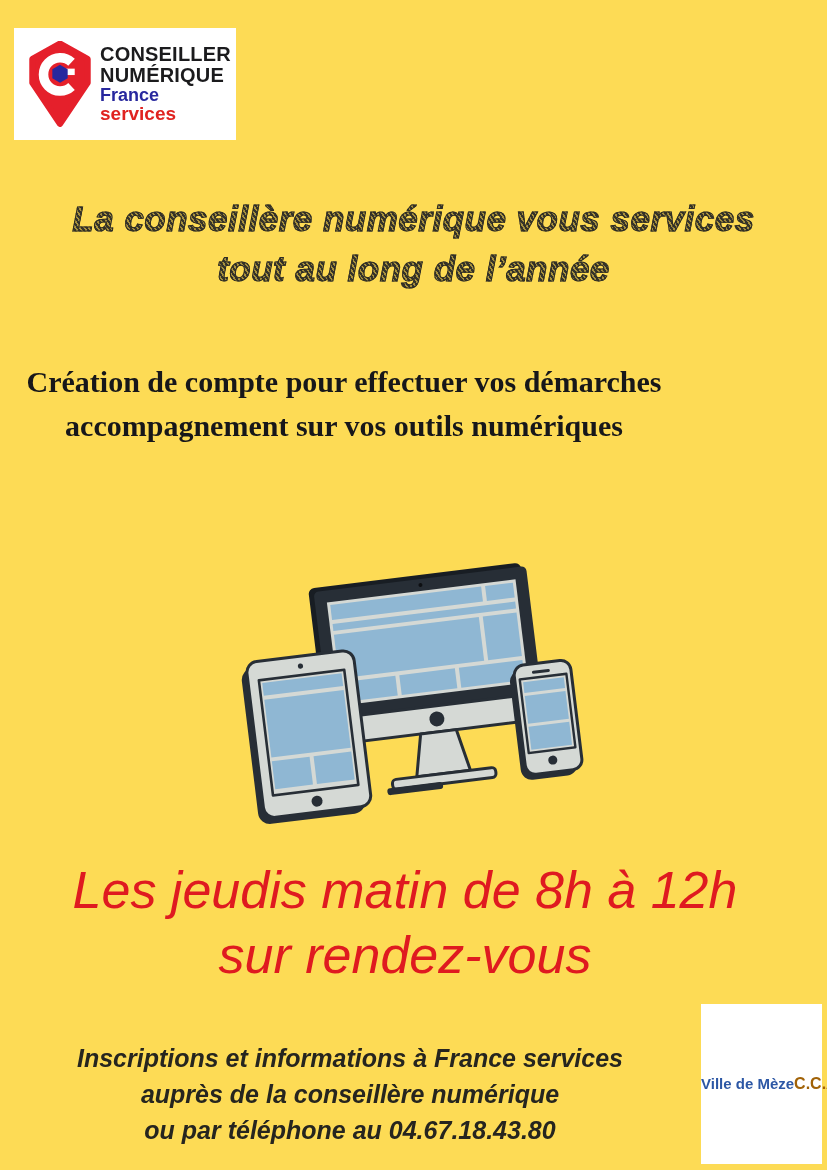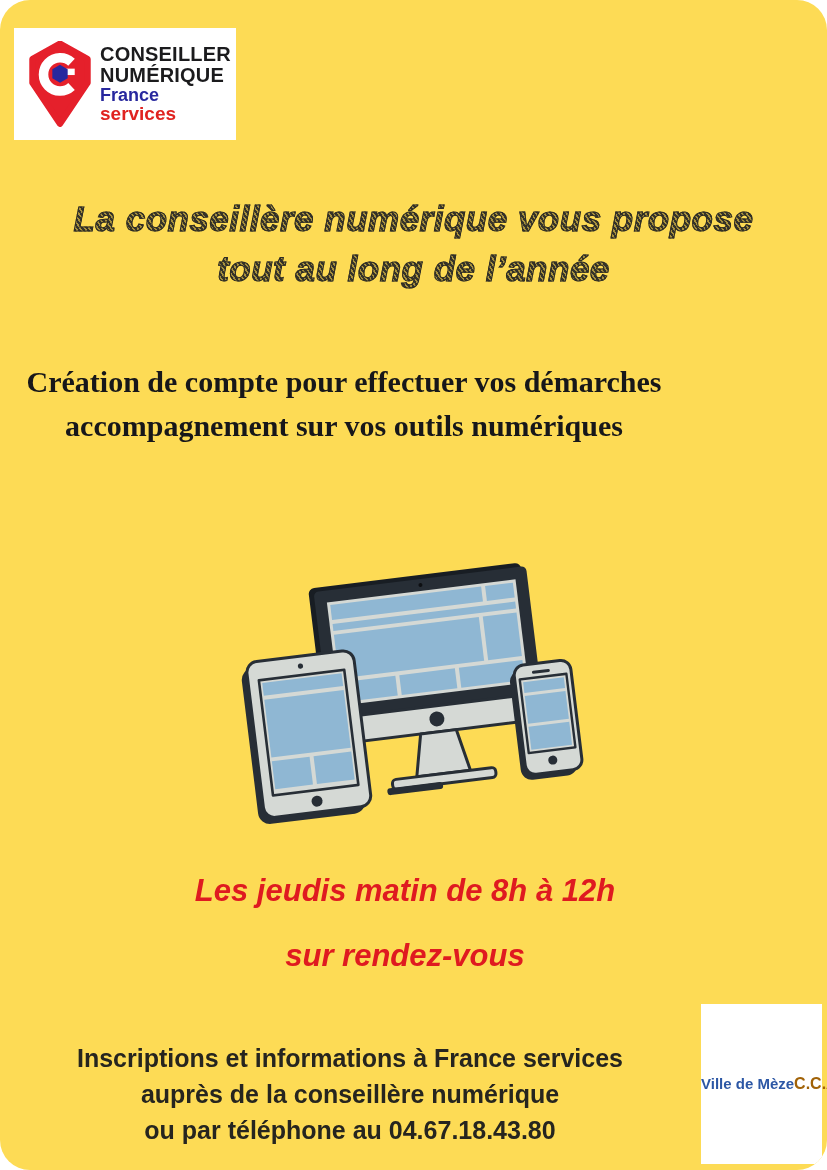--- a/index.html
+++ b/index.html
@@ -2,21 +2,20 @@
 <html lang="fr"><head>
 <meta charset="utf-8">
 <style>
   html,body { margin:0; padding:0; }
   .poster {
     position:relative;
     width:827px; height:1170px;
     background:#FDDB55;
     overflow:hidden;
     font-family:"Liberation Sans", sans-serif;
-    border-radius:30px;
   }
 
   
   .cn-logo-box {
     position:absolute; left:14px; top:28px;
     width:222px; height:112px;
     background:#ffffff;
     display:flex; align-items:center;
   }
   .cn-pin { margin-left:14px; flex:0 0 auto; }
@@ -58,31 +57,32 @@
   .devices {
     position:absolute; left:228px; top:538px;
     width:380px; height:300px;
   }
   .devices svg { overflow:visible; }
 
   
   .schedule {
     position:absolute; left:0; top:858px; width:810px;
     text-align:center;
-    font-style:italic; font-weight:bold;
-    font-size:31px; line-height:65px;
+    font-style:italic; font-weight:normal;
+    font-size:52px; line-height:65px;
     color:#DF1A20;
   }
 
   
   .footer {
     position:absolute; left:0; top:1040px; width:700px;
     text-align:center;
     font-weight:bold; font-size:25px; line-height:36px;
     color:#26251f;
+    font-style:italic;
   }
 
   
   .ccas-box {
     position:absolute; left:701px; top:1004px;
     width:121px; height:160px;
     background:#ffffff;
     display:flex; align-items:center;
   }
   .ccas-crest { margin-top:4px; }
@@ -109,21 +109,21 @@
     </svg>
     <div class="cn-text">
       <div class="cn-line1">CONSEILLER</div>
       <div class="cn-line2">NUMÉRIQUE</div>
       <div class="cn-line3">France</div>
       <div class="cn-line4">services</div>
     </div>
   </div>
 
   <div class="title">
-    <div class="hatched">La conseillère numérique vous propose</div>
+    <div class="hatched">La conseillère numérique vous services</div>
     <div class="hatched">tout au long de l’année</div>
   </div>
 
   <div class="description">
     <div>Création de compte pour effectuer vos démarches</div>
     <div>accompagnement sur vos outils numériques</div>
   </div>
 
   <div class="devices">
     <svg width="380" height="300" viewBox="0 0 380 300">

